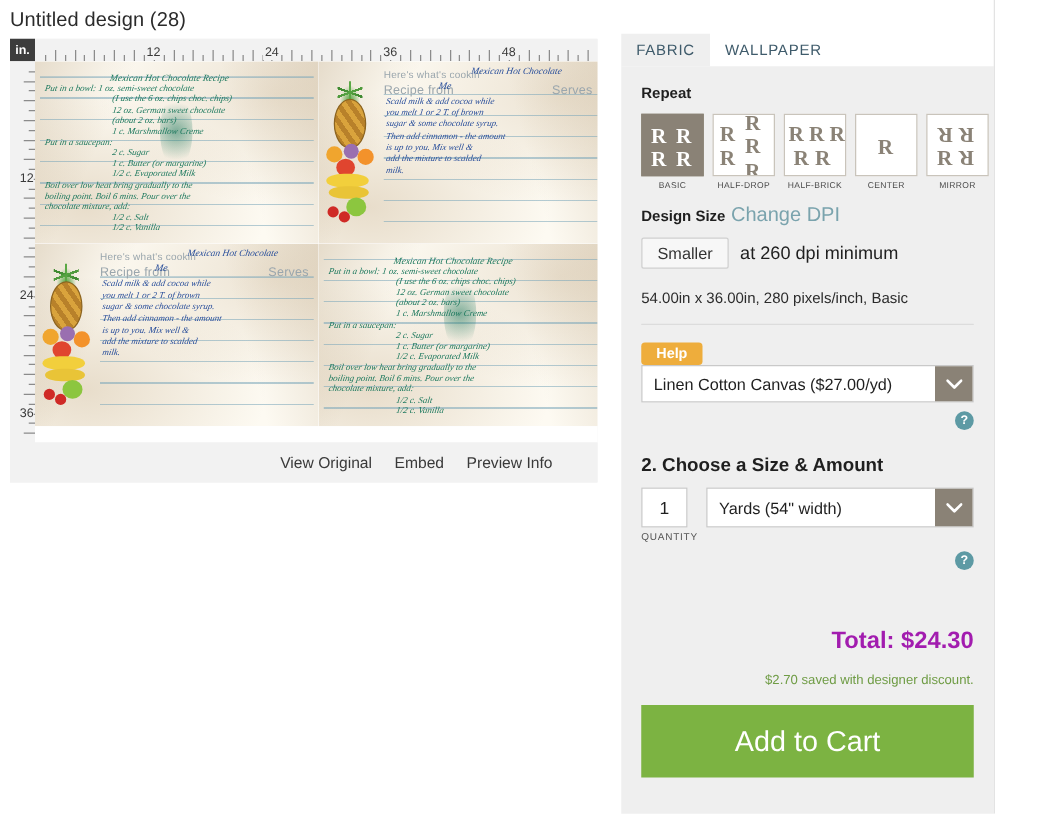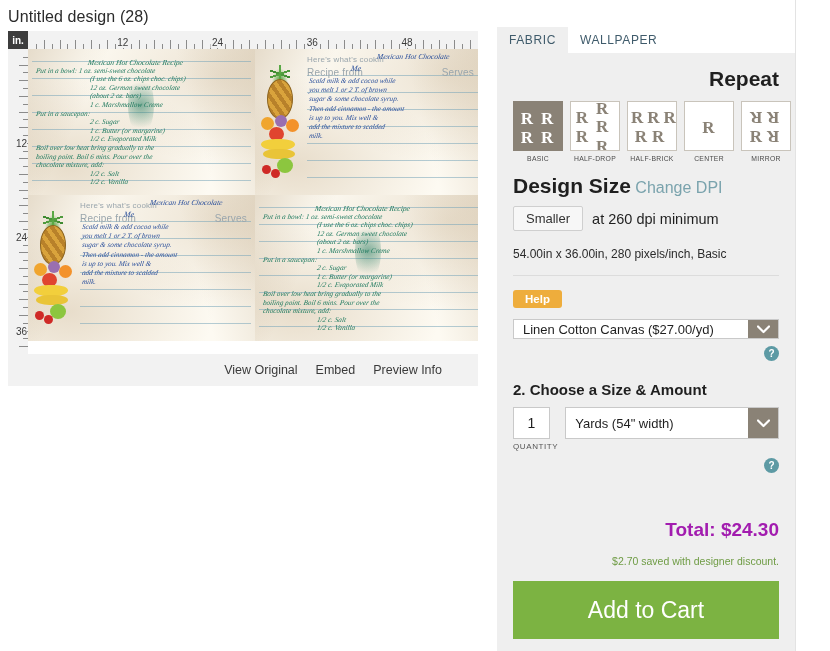--- a/index.html
+++ b/index.html
@@ -135,21 +135,21 @@
   .tabs { display: flex; height: 28px; align-items: flex-end; }
   .tab {
     font-size: 12px; color: #3f5b6b; letter-spacing: .6px;
     padding: 5px 11px 6px 11px; cursor: pointer; background: transparent;
     border: 1px solid transparent; border-bottom: none;
   }
   .tab.active { background: #efefef; color: #3f5b6b; }
 
   .panel { background: #efefef; padding: 14px 16px 18px 16px; min-height: 626px; }
 
-  .sec-title { font-size: 21px; font-weight: bold; color: #1f1f1f; text-align: right; }
+  .sec-title { font-size: 12px; font-weight: bold; color: #1f1f1f; }
 
   .repeats { display: flex; gap: 7px; margin-top: 10px; }
   .rep { width: 50px; text-align: center; cursor: pointer; }
   .rep-box {
     width: 50px; height: 50px; border: 1px solid #c9c4bb; background: #fff;
     position: relative; overflow: hidden;
   }
   .rep.active .rep-box { background: #8a8276; border-color: #8a8276; }
   .rep .glyph {
     position: absolute; font-family: "Liberation Serif", serif;
@@ -179,22 +179,22 @@
   .divider { height: 1px; background: #dcdcdc; margin: 14px 0 0 0; }
 
   .step-hdr { display: flex; align-items: center; gap: 10px; margin-top: 14px; }
   .step-title { font-size: 15px; font-weight: bold; color: #1f1f1f; }
   .help-pill {
     background: #eead3c; color: #fff; font-size: 11.5px; font-weight: bold;
     padding: 3px 12px; border-radius: 3px; cursor: pointer;
   }
 
   .select {
-    margin-top: 11px; display: flex; align-items: stretch;
-    border: 1px solid #c9c9c9; background: #fff; height: 20px; cursor: pointer;
+    margin-top: 0; display: flex; align-items: stretch;
+    border: 1px solid #c9c9c9; background: #fff; height: 30px; cursor: pointer;
   }
   .select .val {
     flex: 1; display: flex; align-items: center; padding-left: 9px;
     font-size: 13px; color: #1f1f1f;
   }
   .select .arrow {
     width: 30px; background: #8a8276; display: flex;
     align-items: center; justify-content: center; color: #fff; font-size: 12px;
   }
   .helpq {

